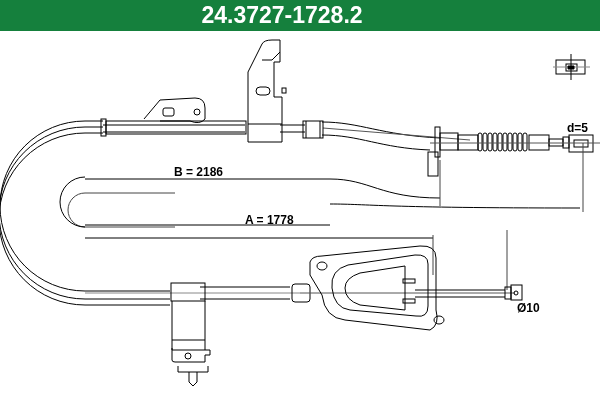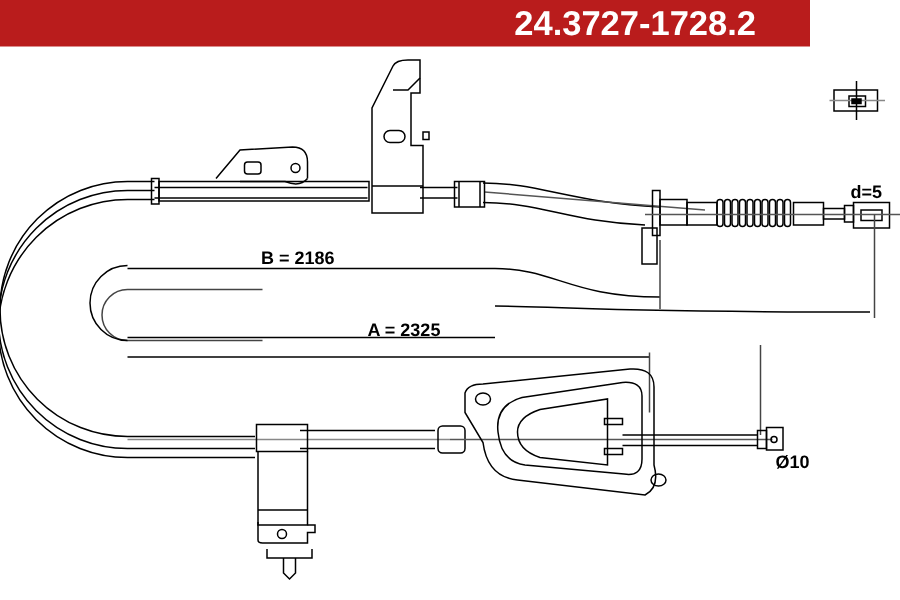--- a/index.html
+++ b/index.html
@@ -1,20 +1,20 @@
 <!DOCTYPE html>
 <html><head>
   <meta charset="utf-8">
   <style>
     html, body { margin: 0; padding: 0; background: #ffffff; }
     body { width: 600px; height: 400px; position: relative; overflow: hidden; font-family: "Liberation Sans", sans-serif; }
     .header {
-      position: absolute; left: 0; top: 0; width: 540px; height: 31px;
-      background: #b91c1c; color: #ffffff;
-      display: flex; align-items: center; justify-content: flex-end;
+      position: absolute; left: 0; top: 0; width: 600px; height: 31px;
+      background: #15803d; color: #ffffff;
+      display: flex; align-items: center; justify-content: center;
       font-weight: bold; font-size: 23px; letter-spacing: 0px;
     }
     .header .part { margin-right: 36px; }
     svg.drawing { position: absolute; left: 0; top: 31px; }
     .dim-label {
       position: absolute; font-weight: bold; font-size: 12px; color: #000;
       font-family: "Liberation Sans", sans-serif;
     }
   </style>
 </head>
@@ -146,15 +146,15 @@
       <line x1="172" y1="340" x2="205" y2="340"></line>
       <path d="M172 348 V 360 Q 172 362 175 362 H 205 V 355 L 210 355 V 350 L 205 350"></path>
       <circle cx="188" cy="356" r="3"></circle>
       <path d="M178 366 V 372 H 208 V 366"></path>
       <path d="M189 372 V 382 L 193 386 L 197 382 V 372"></path>
     </g>
   </g>
 </svg>
 
 <div class="dim-label" style="left:174px; top:165px;">B = 2186</div>
-<div class="dim-label" style="left:245px; top:213px;">A = 2325</div>
+<div class="dim-label" style="left:245px; top:213px;">A = 1778</div>
 <div class="dim-label" style="left:567px; top:121px;text-align:right;">d=5</div>
 <div class="dim-label" style="left:517px; top:266px;margin-top:35px;">Ø10</div>
 
 </body></html>

